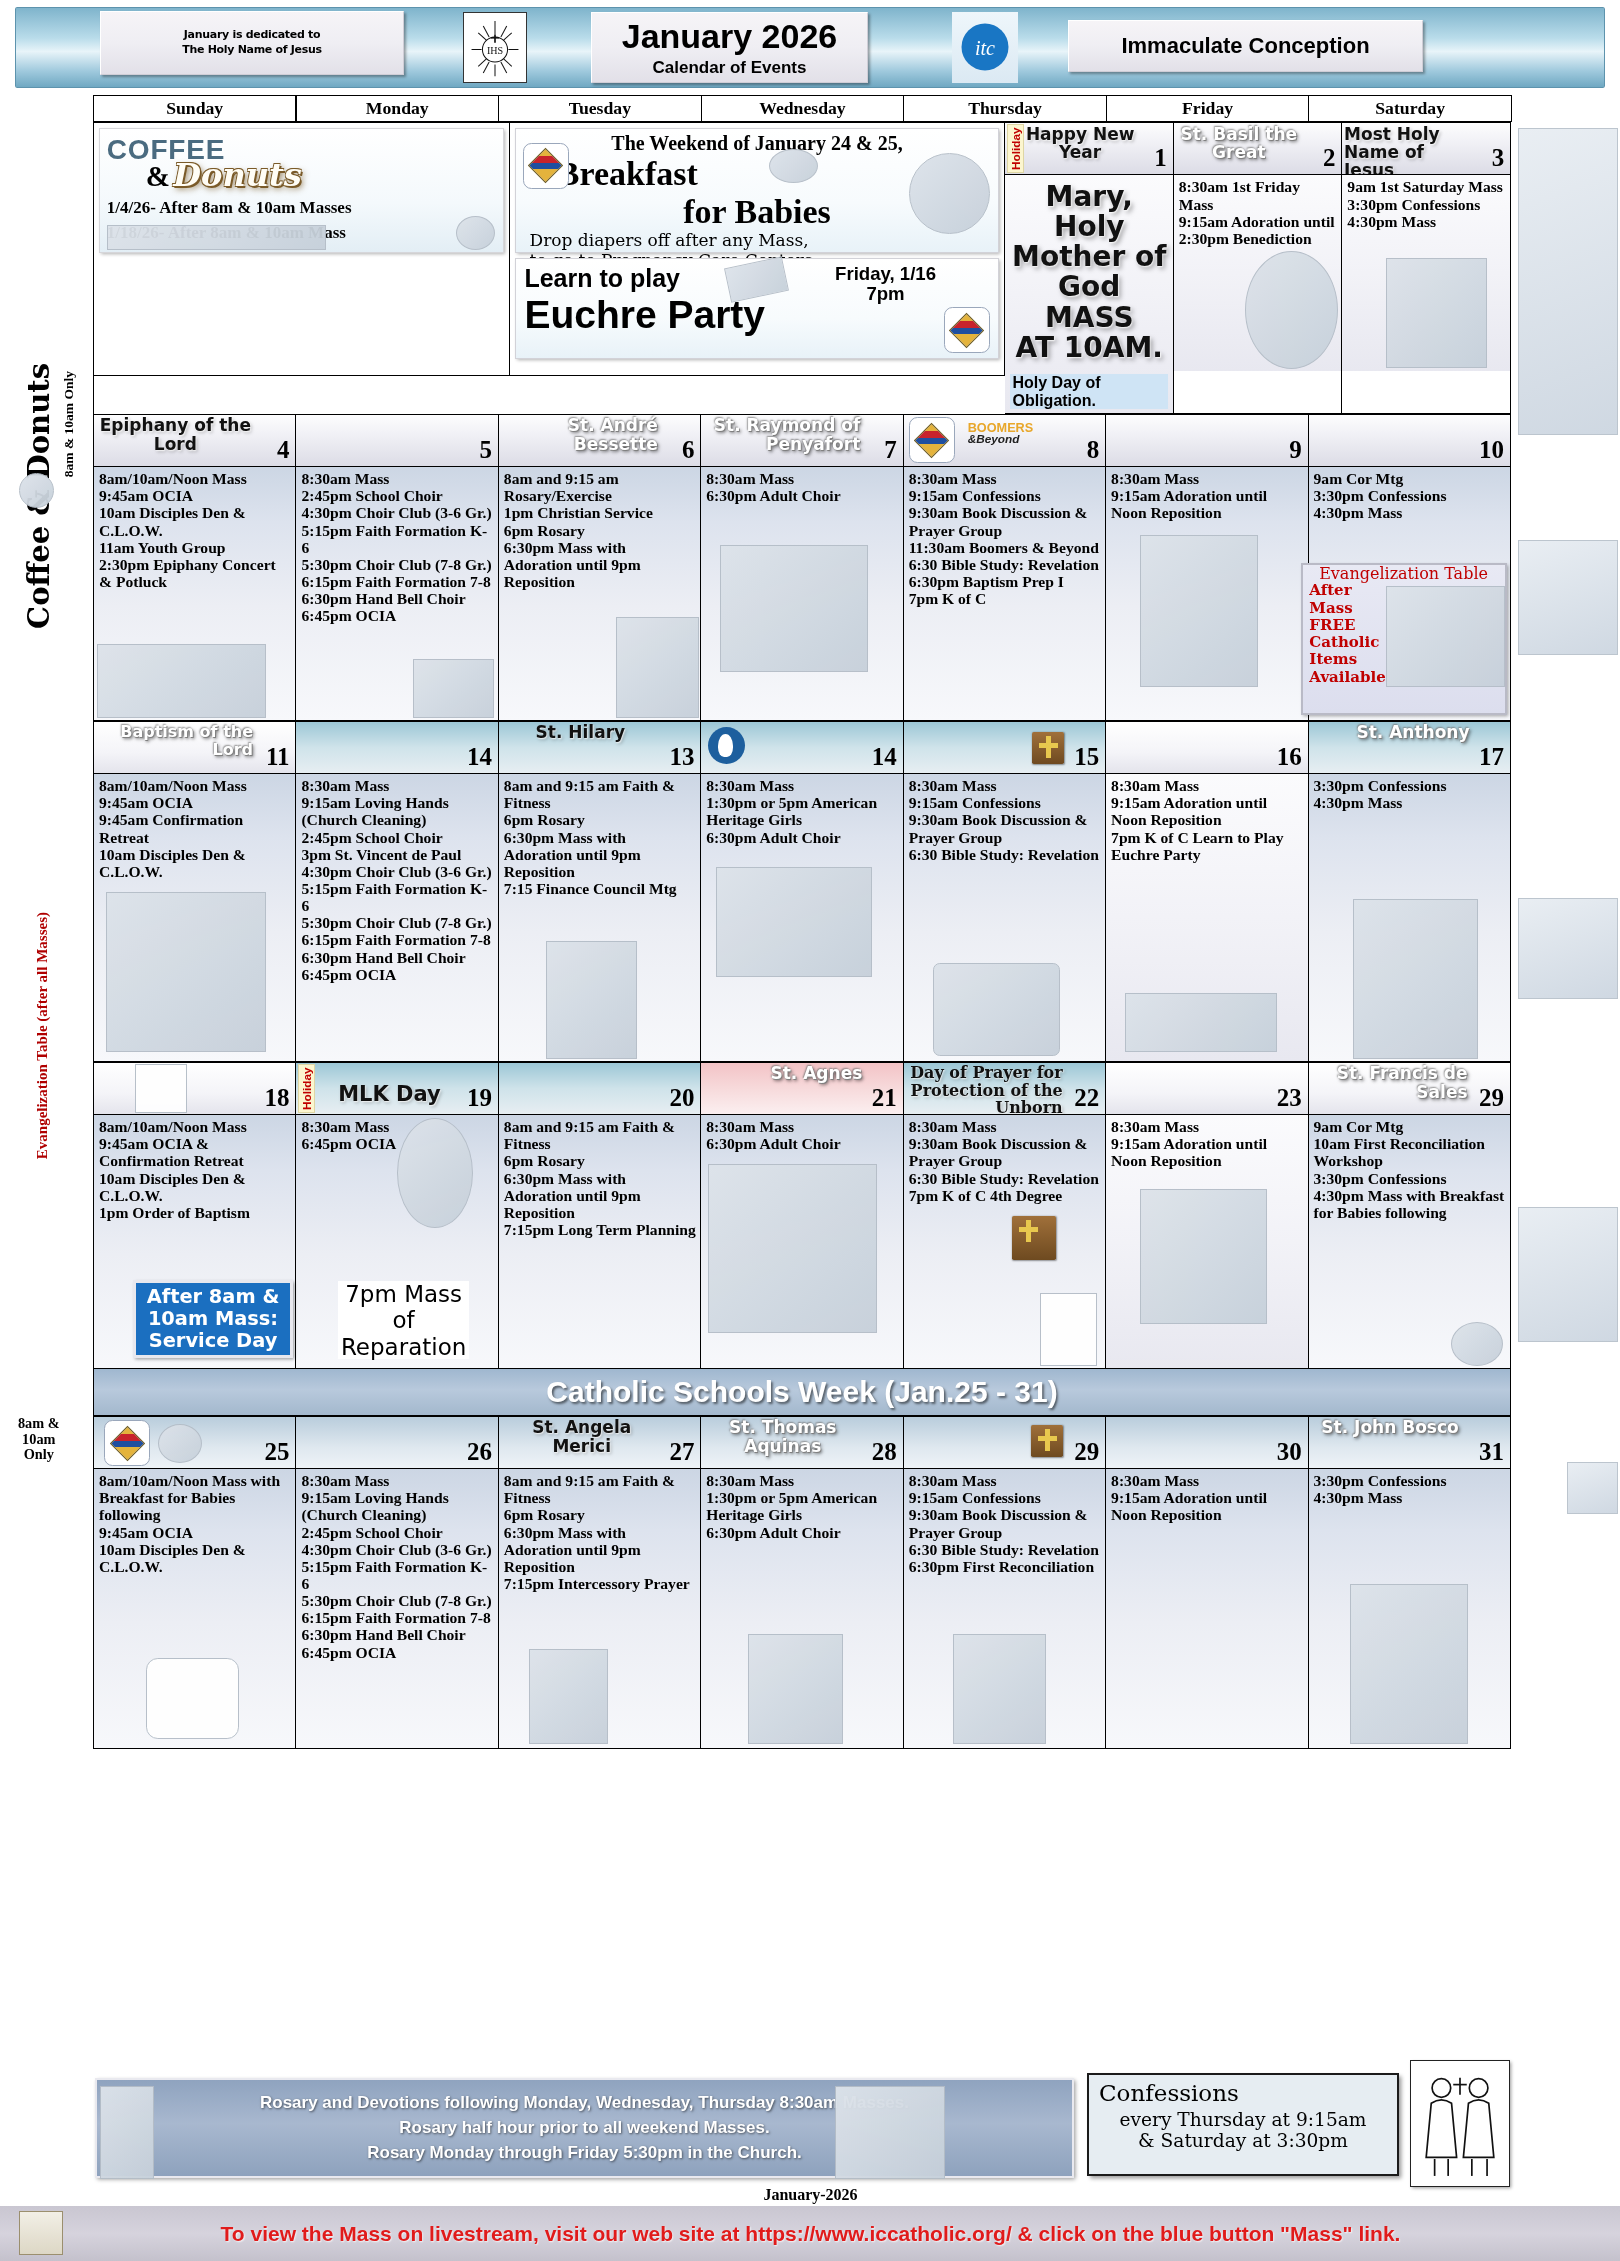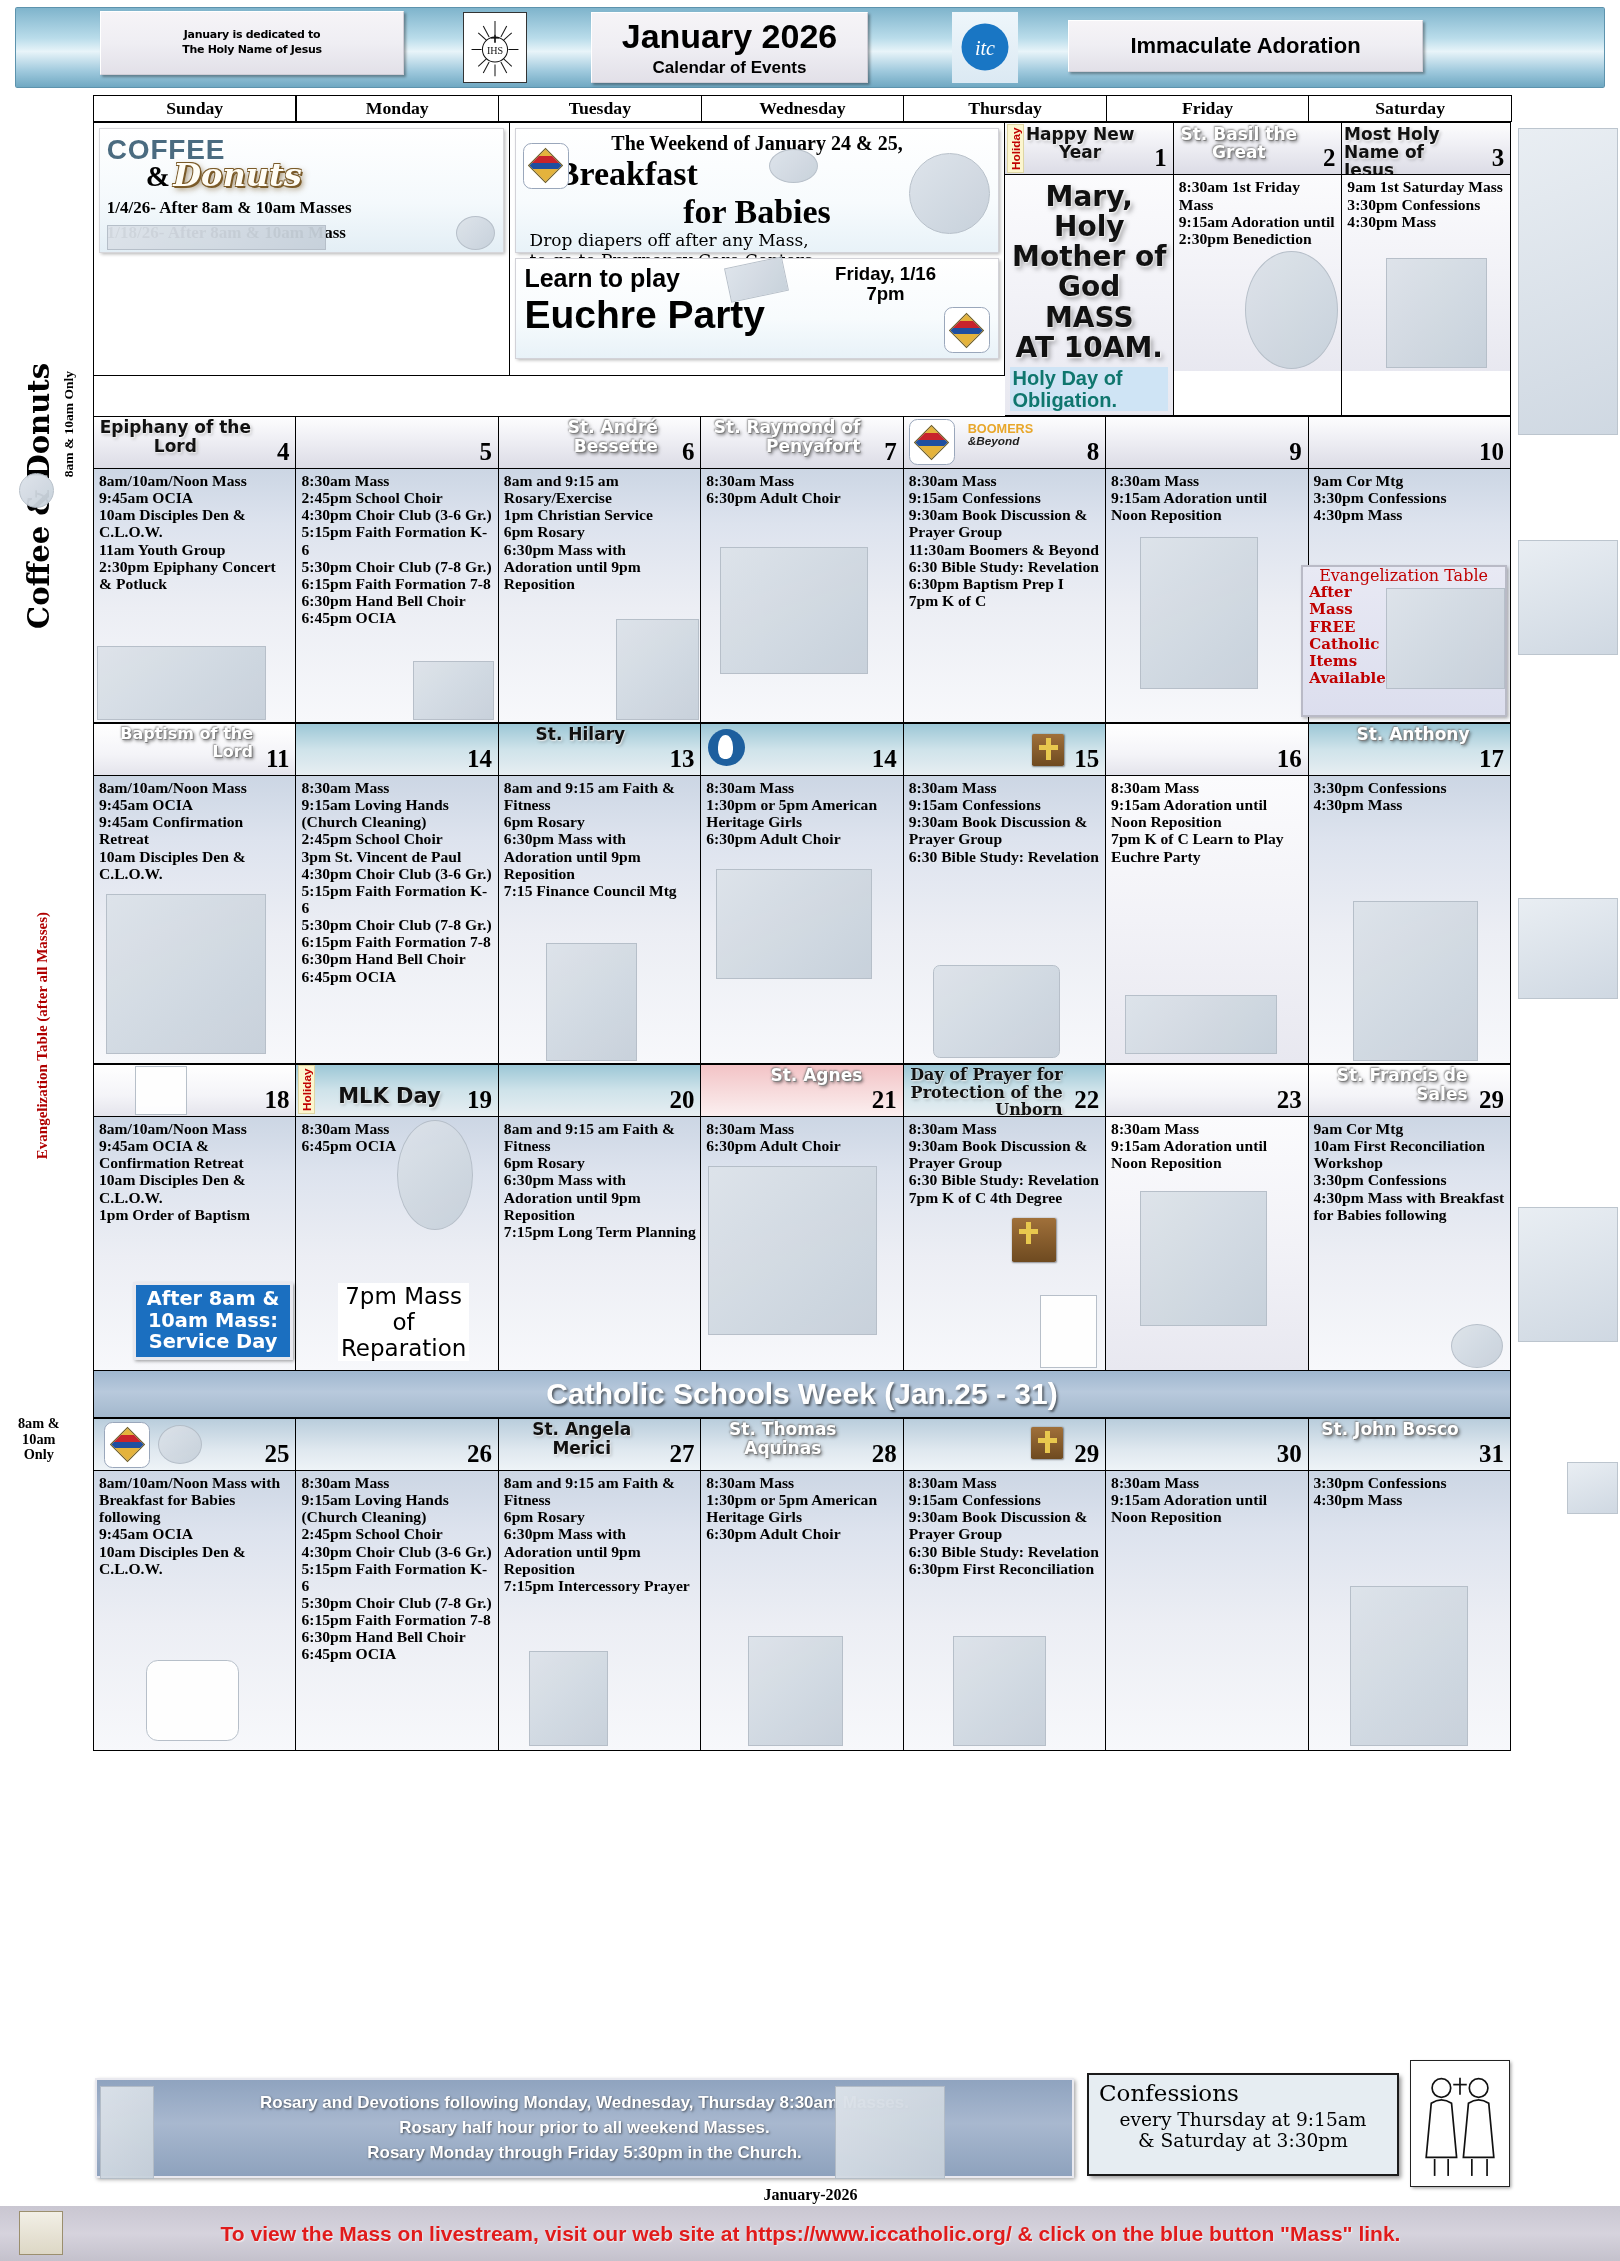--- a/index.html
+++ b/index.html
@@ -155,22 +155,22 @@
   }
   .euchre-l1{ font-family:"Liberation Sans", sans-serif; font-weight:bold; font-size:25px; }
   .euchre-l2{ font-family:"Liberation Sans", sans-serif; font-weight:bold; font-size:39px; }
   .euchre-when{ position:absolute; right:62px; top:5px; font-family:"Liberation Sans", sans-serif; font-weight:bold; font-size:18.6px; text-align:center; line-height:1.1;}
   .marymass{
     text-align:center; font-family:"DejaVu Sans", sans-serif; font-weight:bold;
     font-size:28px; line-height:1.08; color:#111; padding-top:3.4px;
     text-shadow:0.8px 0.8px 1.7px rgba(255,255,255,.9), 2.5px 2.5px 5px rgba(0,0,0,.35);
   }
   .holyday{
-    font-family:"Liberation Sans", sans-serif; font-weight:bold; font-size:20px;
-    color:#0f766e; background:#cfe4f5; display:inline-block; padding:0 2.5px; margin-top:4px;
+    font-family:"Liberation Sans", sans-serif; font-weight:bold; font-size:16px;
+    color:#000000; background:#cfe4f5; display:inline-block; padding:0 2.5px; margin-top:11px;
   }
 
   
   .side-note{
     position:absolute; font-weight:bold; font-family:"Liberation Serif", serif;
     writing-mode:vertical-rl; transform:rotate(180deg); text-align:center;
   }
   .cd-vert{ left:22px; top:363px; font-size:29px; font-family:"DejaVu Serif", serif; }
   .cd-vert-small{ left:61px; top:371px; font-size:13.5px; }
   .ev-vert{ left:34px; top:912px; font-size:15px; color:#b00000; }
@@ -323,21 +323,21 @@
 </div>
 
 <div class="icc-box">
   <svg width="52" height="52" viewBox="0 0 62 62" aria-hidden="true">
     <circle cx="31" cy="31" r="28" fill="#1976c4"></circle>
     <text x="31" y="40" font-size="24" font-family="Liberation Serif, serif" text-anchor="middle" fill="#fff" font-style="italic">itc</text>
   </svg>
 </div>
 
 <div class="plaque plaque-parish">
-  <div>Immaculate Adoration</div>
+  <div>Immaculate Conception</div>
 </div>
 
 <div class="side-note cd-vert">Coffee &amp; Donuts</div>
 <div class="side-note cd-vert-small">8am &amp; 10am Only</div>
 <div class="side-note ev-vert">Evangelization Table (after all Masses)</div>
 <div class="imgph round" style="left:18.6px;top:473px;width:35px;height:35px;"></div>
 
 <div class="donuts-ribbon">
   
 </div>

